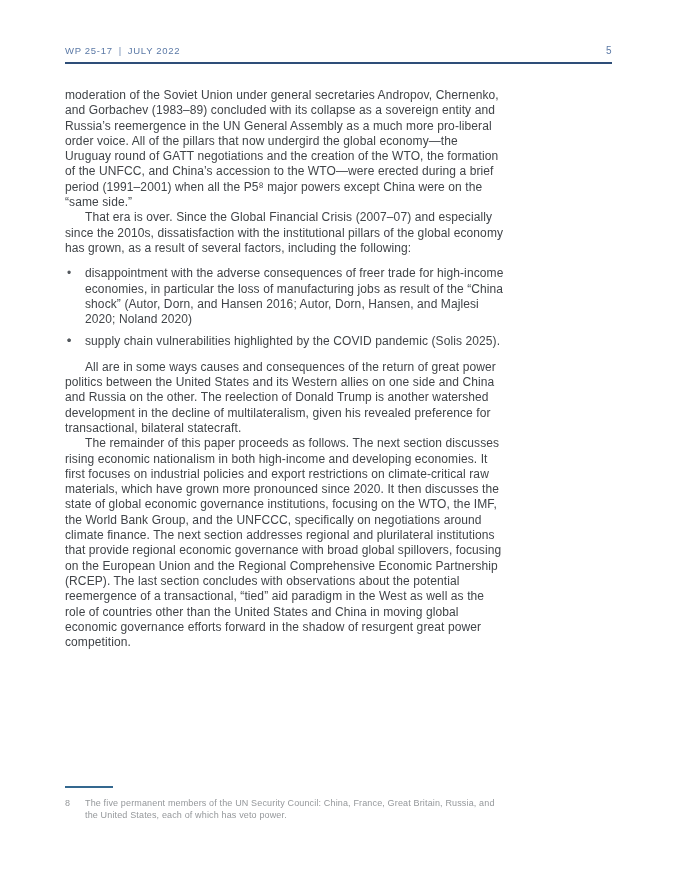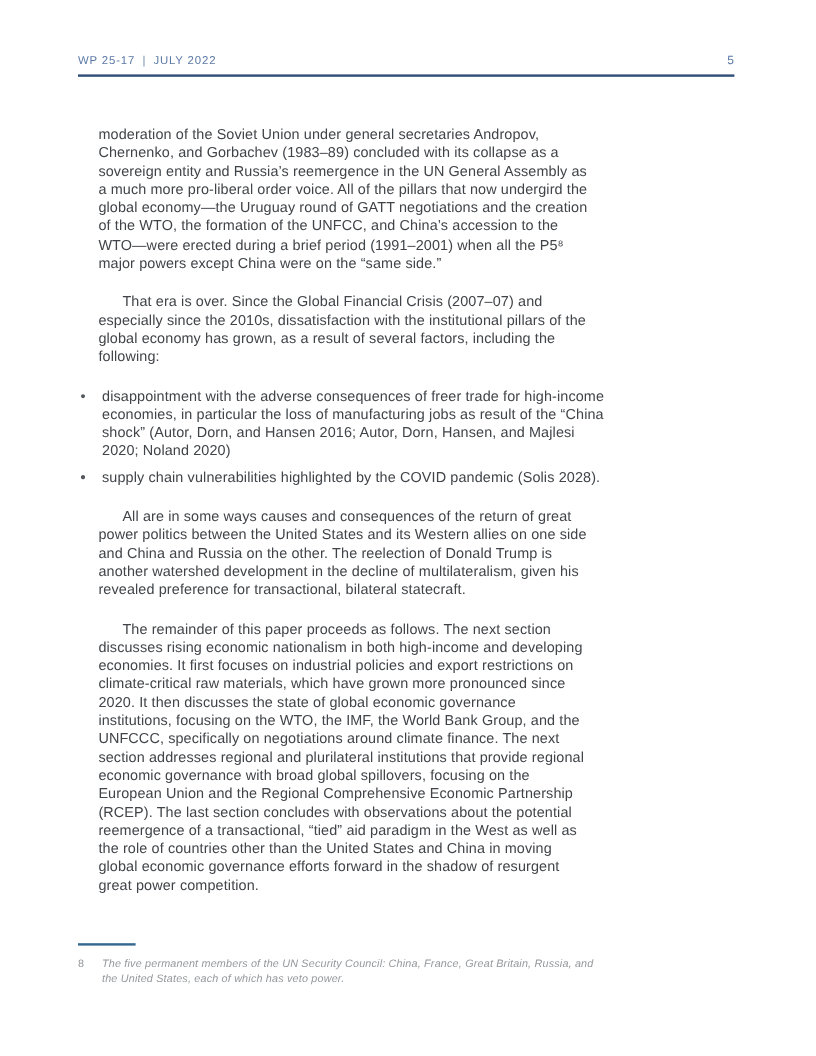--- a/index.html
+++ b/index.html
@@ -38,21 +38,21 @@
   .body-column {
     position: absolute;
     top: 88px;
     left: 65px;
     width: 442px;
     color: var(--body-text, #404448);
     font-size: 12px;
     line-height: 15.3px;
     letter-spacing: 0.1px;
   }
-  .para { margin: 17px; }
+  .para { margin: 0; }
   .para.indent { text-indent: 20px; }
   .bullet-list {
     list-style: none;
     margin: 10px 0 10px 0;
     padding: 0;
   }
   .bullet-item {
     position: relative;
     padding-left: 20px;
     margin-bottom: 7px;
@@ -77,21 +77,21 @@
     margin-bottom: 9px;
   }
   .footnote {
     display: flex;
     font-size: 9px;
     line-height: 12px;
     color: var(--footnote-text, #95989b);
     letter-spacing: 0.15px;
   }
   .fn-num { width: 20px; flex-shrink: 0; }
-  .fn-text { width: 414px; font-style: italic; }
+  .fn-text { width: 414px; }
 </style>
 </head>
 <body>
 
 <div class="page">
 
   <header class="page-header">
     <div class="running-head">
       <span>WP 25-17</span>
       <span class="sep">|</span>
@@ -109,21 +109,21 @@
     <ul class="bullet-list">
       <li class="bullet-item">
         <span class="bullet-dot">•</span>
         <span>disappointment with the adverse consequences of freer trade for high-income economies, in particular the loss of manufacturing jobs as result of the “China shock” (Autor, Dorn, and Hansen 2016; Autor, Dorn, Hansen, and Majlesi 2020; Noland 2020)</span>
       </li>
       <li class="bullet-item">
         <span class="bullet-dot">•</span>
       </li>
       <li class="bullet-item">
         <span class="bullet-dot">•</span>
-        <span>supply chain vulnerabilities highlighted by the COVID pandemic (Solis 2028).</span>
+        <span>supply chain vulnerabilities highlighted by the COVID pandemic (Solis 2025).</span>
       </li>
     </ul>
 
     <p class="para indent">All are in some ways causes and consequences of the return of great power politics between the United States and its Western allies on one side and China and Russia on the other. The reelection of Donald Trump is another watershed development in the decline of multilateralism, given his revealed preference for transactional, bilateral statecraft.</p>
     <p class="para indent">The remainder of this paper proceeds as follows. The next section discusses rising economic nationalism in both high-income and developing economies. It first focuses on industrial policies and export restrictions on climate-critical raw materials, which have grown more pronounced since 2020. It then discusses the state of global economic governance institutions, focusing on the WTO, the IMF, the World Bank Group, and the UNFCCC, specifically on negotiations around climate finance. The next section addresses regional and plurilateral institutions that provide regional economic governance with broad global spillovers, focusing on the European Union and the Regional Comprehensive Economic Partnership (RCEP). The last section concludes with observations about the potential reemergence of a transactional, “tied” aid paradigm in the West as well as the role of countries other than the United States and China in moving global economic governance efforts forward in the shadow of resurgent great power competition.</p>
   </main>
 
   <footer class="footnote-area">
     <div class="footnote-rule"></div>
     <div class="footnote">

